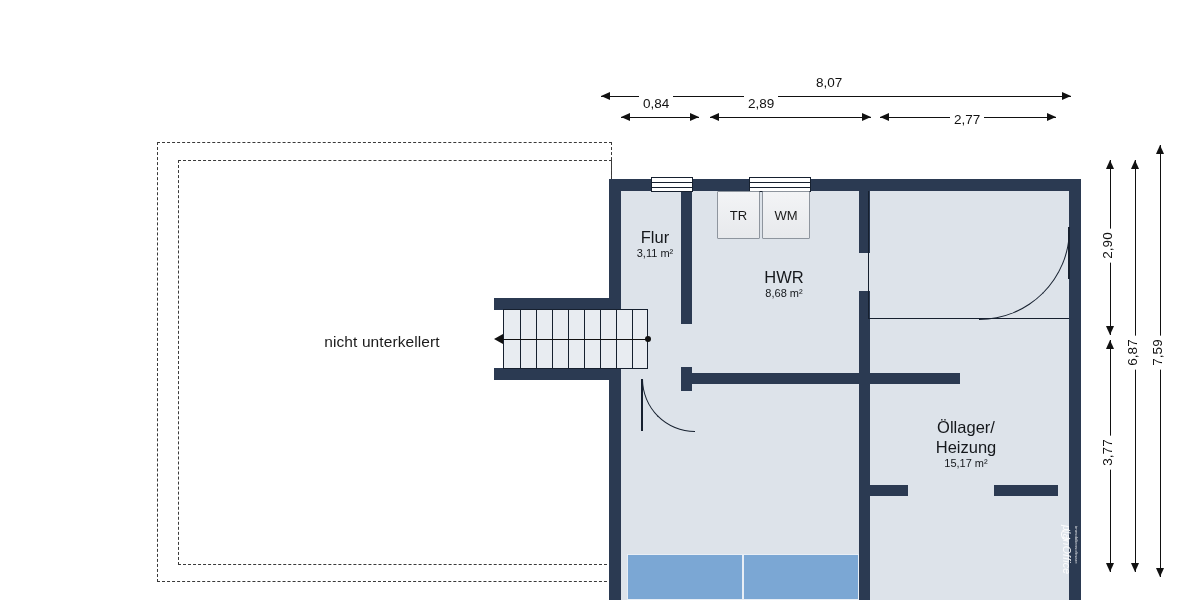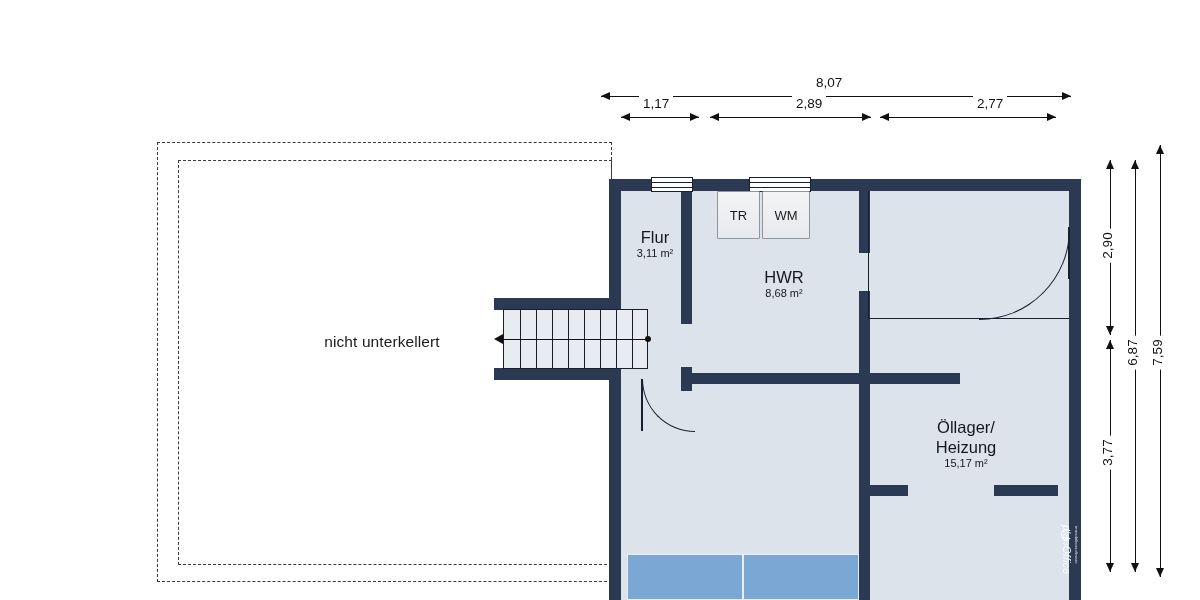--- a/index.html
+++ b/index.html
@@ -197,35 +197,35 @@
     <div class="dimh" style="left:601px;top:96px;width:470px;"></div>
     <div class="ah l" style="left:601px;top:91.5px;"></div>
     <div class="ah r" style="left:1062px;top:91.5px;"></div>
     <div class="dtxt" style="left:812px;top:75px;">8,07</div>
   </div>
 
   <div>
     <div class="dimh" style="left:621px;top:117px;width:78px;"></div>
     <div class="ah l" style="left:621px;top:112.5px;"></div>
     <div class="ah r" style="left:690px;top:112.5px;"></div>
-    <div class="dtxt" style="left:639px;top:96px;">1,17</div>
+    <div class="dtxt" style="left:639px;top:96px;">0,84</div>
   </div>
 
   <div>
     <div class="dimh" style="left:710px;top:117px;width:161px;"></div>
     <div class="ah l" style="left:710px;top:112.5px;"></div>
     <div class="ah r" style="left:862px;top:112.5px;"></div>
-    <div class="dtxt" style="left:792px;top:96px;">2,89</div>
+    <div class="dtxt" style="left:744px;top:96px;">2,89</div>
   </div>
 
   <div>
     <div class="dimh" style="left:880px;top:117px;width:176px;"></div>
     <div class="ah l" style="left:880px;top:112.5px;"></div>
     <div class="ah r" style="left:1047px;top:112.5px;"></div>
-    <div class="dtxt" style="left:950px;top:96px;margin-left:23px;">2,77</div>
+    <div class="dtxt" style="left:950px;top:112px;">2,77</div>
   </div>
 
   <div>
     <div class="dimv" style="left:1110px;top:160px;height:175px;"></div>
     <div class="av u" style="left:1105.5px;top:160px;"></div>
     <div class="av d" style="left:1105.5px;top:326px;"></div>
     <div class="dtxt v" style="left:1090px;top:238px;transform:rotate(-90deg);">2,90</div>
   </div>
 
   <div>

